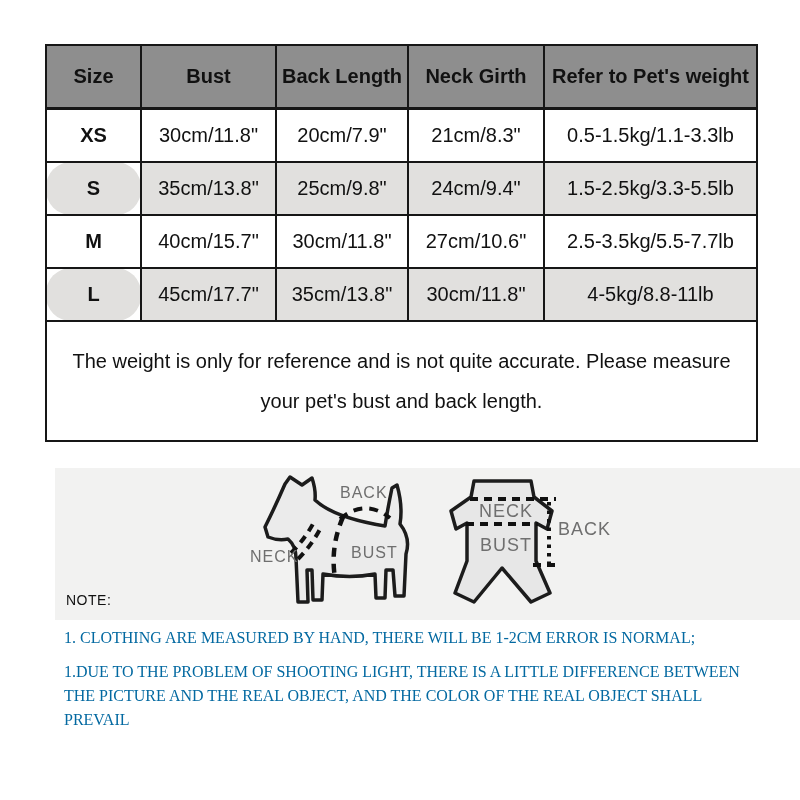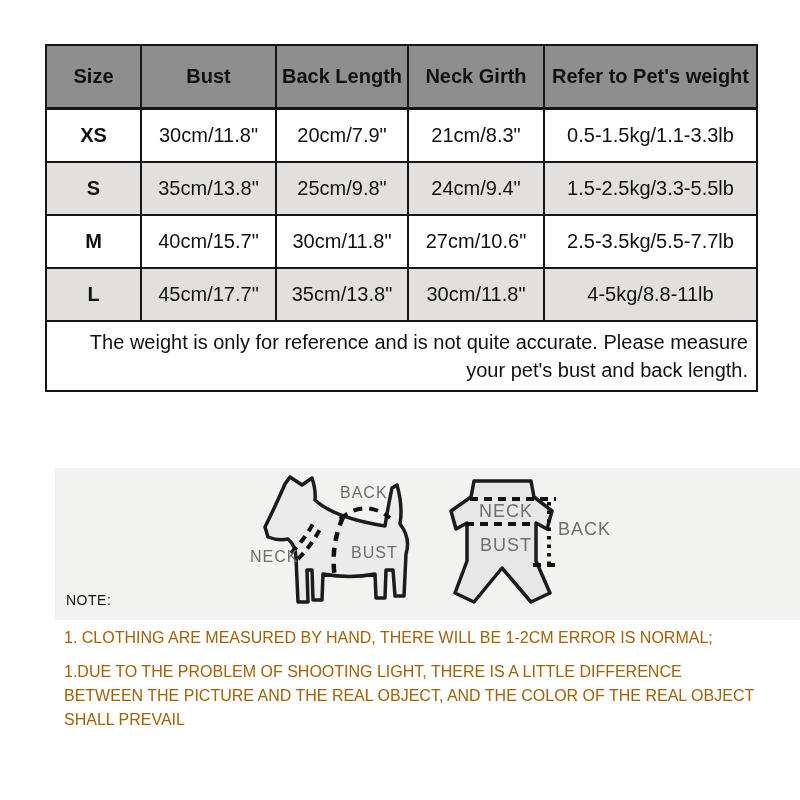--- a/index.html
+++ b/index.html
@@ -14,45 +14,45 @@
   }
   .size-table th, .size-table td {
     border:2px solid #161616; text-align:center; vertical-align:middle;
     padding:0 4px; overflow:hidden;
   }
   .size-table thead th {
     background:#8e8e8e; font-weight:bold; font-size:20px;
     height:61px; line-height:1.38; border-bottom-width:3px;
   }
   .size-table tbody tr { height:53px; }
-  .size-table tbody th { font-weight:bold; font-size:20px; }
+  .size-table tbody th { font-weight:bold; font-size:20px;border-radius:25px; }
   .size-table tbody td { font-size:20px; font-weight:normal; }
   .size-table tbody tr.alt { background:#e1e0de; }
   .size-table td.footnote-cell {
-    text-align:right; font-size:20px; line-height:28px;
-    padding:3px 8px; height:62px; background:#fff;
+    text-align:center; font-size:20px; line-height:40px;
+    padding:19px 8px; height:62px; background:#fff;
   }
   
   .band {
     position:absolute; left:55px; top:468px; width:745px; height:152px;
     background:#f2f2f1;
   }
   svg.diagram { position:absolute; left:230px; top:462px; }
   .diagram text {
     fill:#6f6f6f; font-family:"Liberation Sans", sans-serif; letter-spacing:1px;
   }
   .diagram text.small-label { font-size:16px; }
   .diagram text.big-label   { font-size:18px; }
   
   .note-heading {
     position:absolute; left:66px; top:592px; font-size:14px;
     letter-spacing:0.5px; color:#111;
   }
   .notes { position:absolute; left:64px; top:626px; width:695px; }
-  .notes p { margin:0 0 10px 0; font-size:16px; line-height:24px; color:#a16207; }
+  .notes p { margin:0 0 10px 0; font-size:16px; line-height:24px; color:#0369a1;font-family:Liberation Serif, serif; }
 </style>
 </head>
 <body>
 
 <div class="stage">
 
   <table class="size-table">
     <colgroup>
       <col style="width:95px">
         <col style="width:135px">

